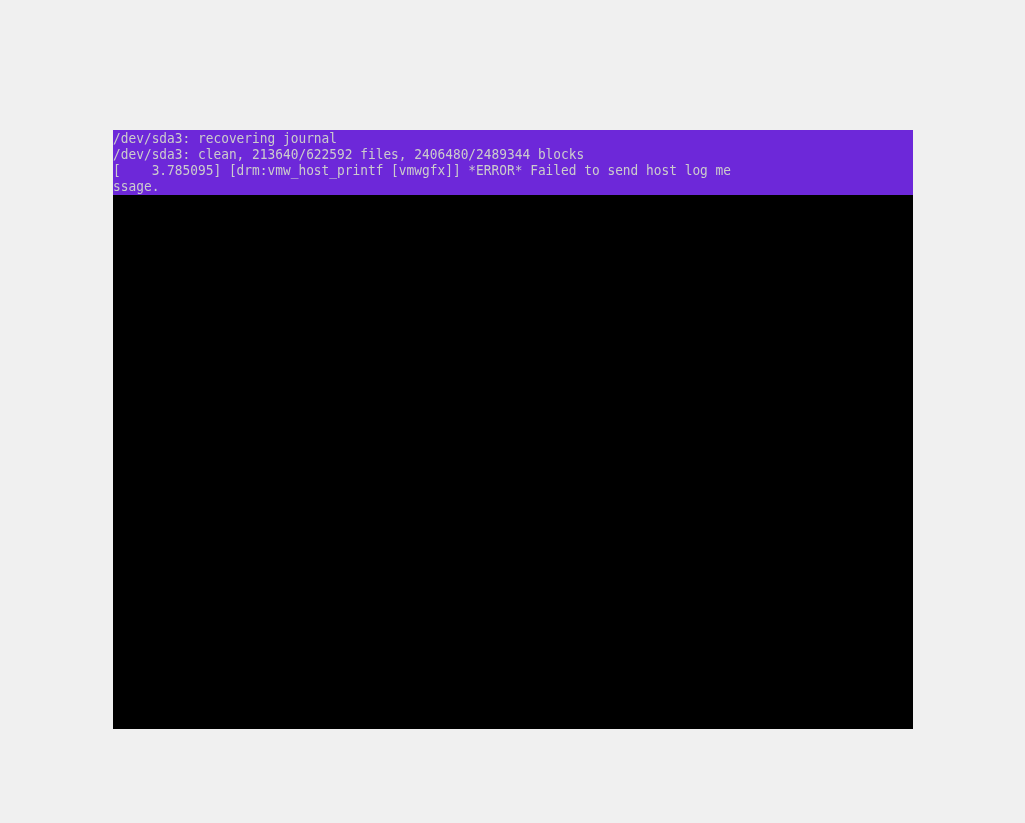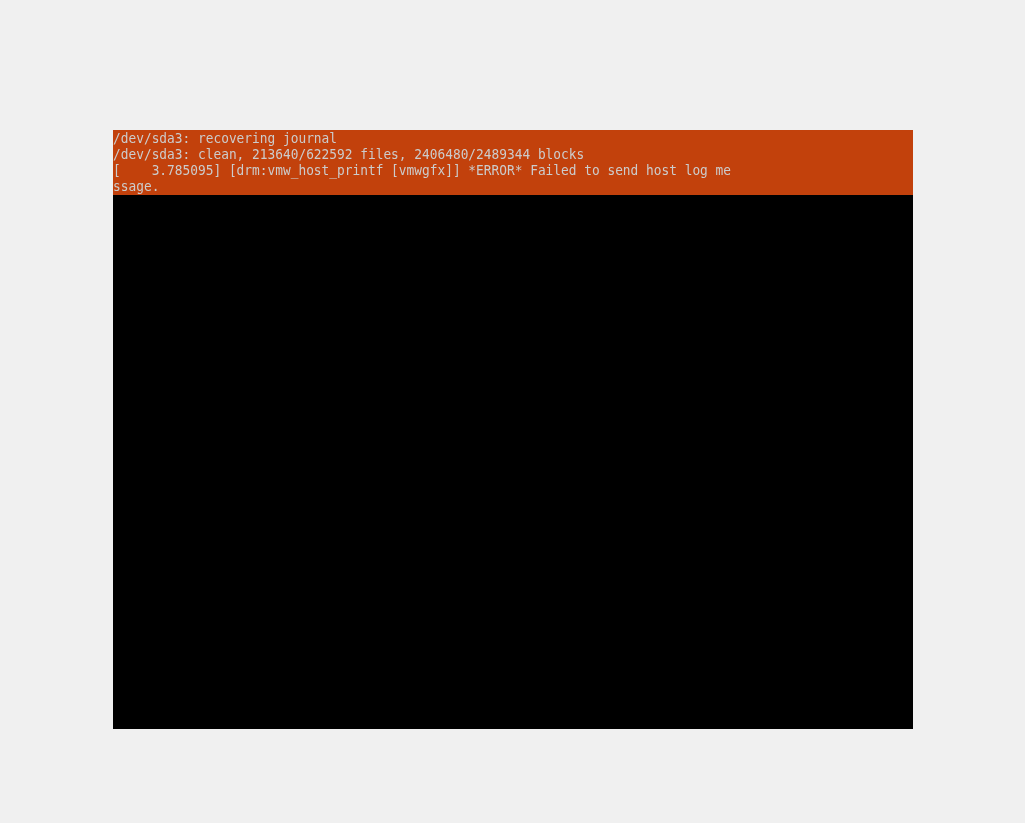--- a/index.html
+++ b/index.html
@@ -20,21 +20,21 @@
     height: 823px;
     background: #f0f0f0;
   }
   
   #console {
     position: absolute;
     left: 113px;
     top: 130px;
     width: 800px;
     height: 599px;
-    background: #c2410c;
+    background: #6d28d9;
     overflow: hidden;
     padding: 0;
     margin: 0;
   }
   #console-lines {
     position: absolute;
     left: 0;
     top: 1px;
     width: 800px;
     margin: 0;

